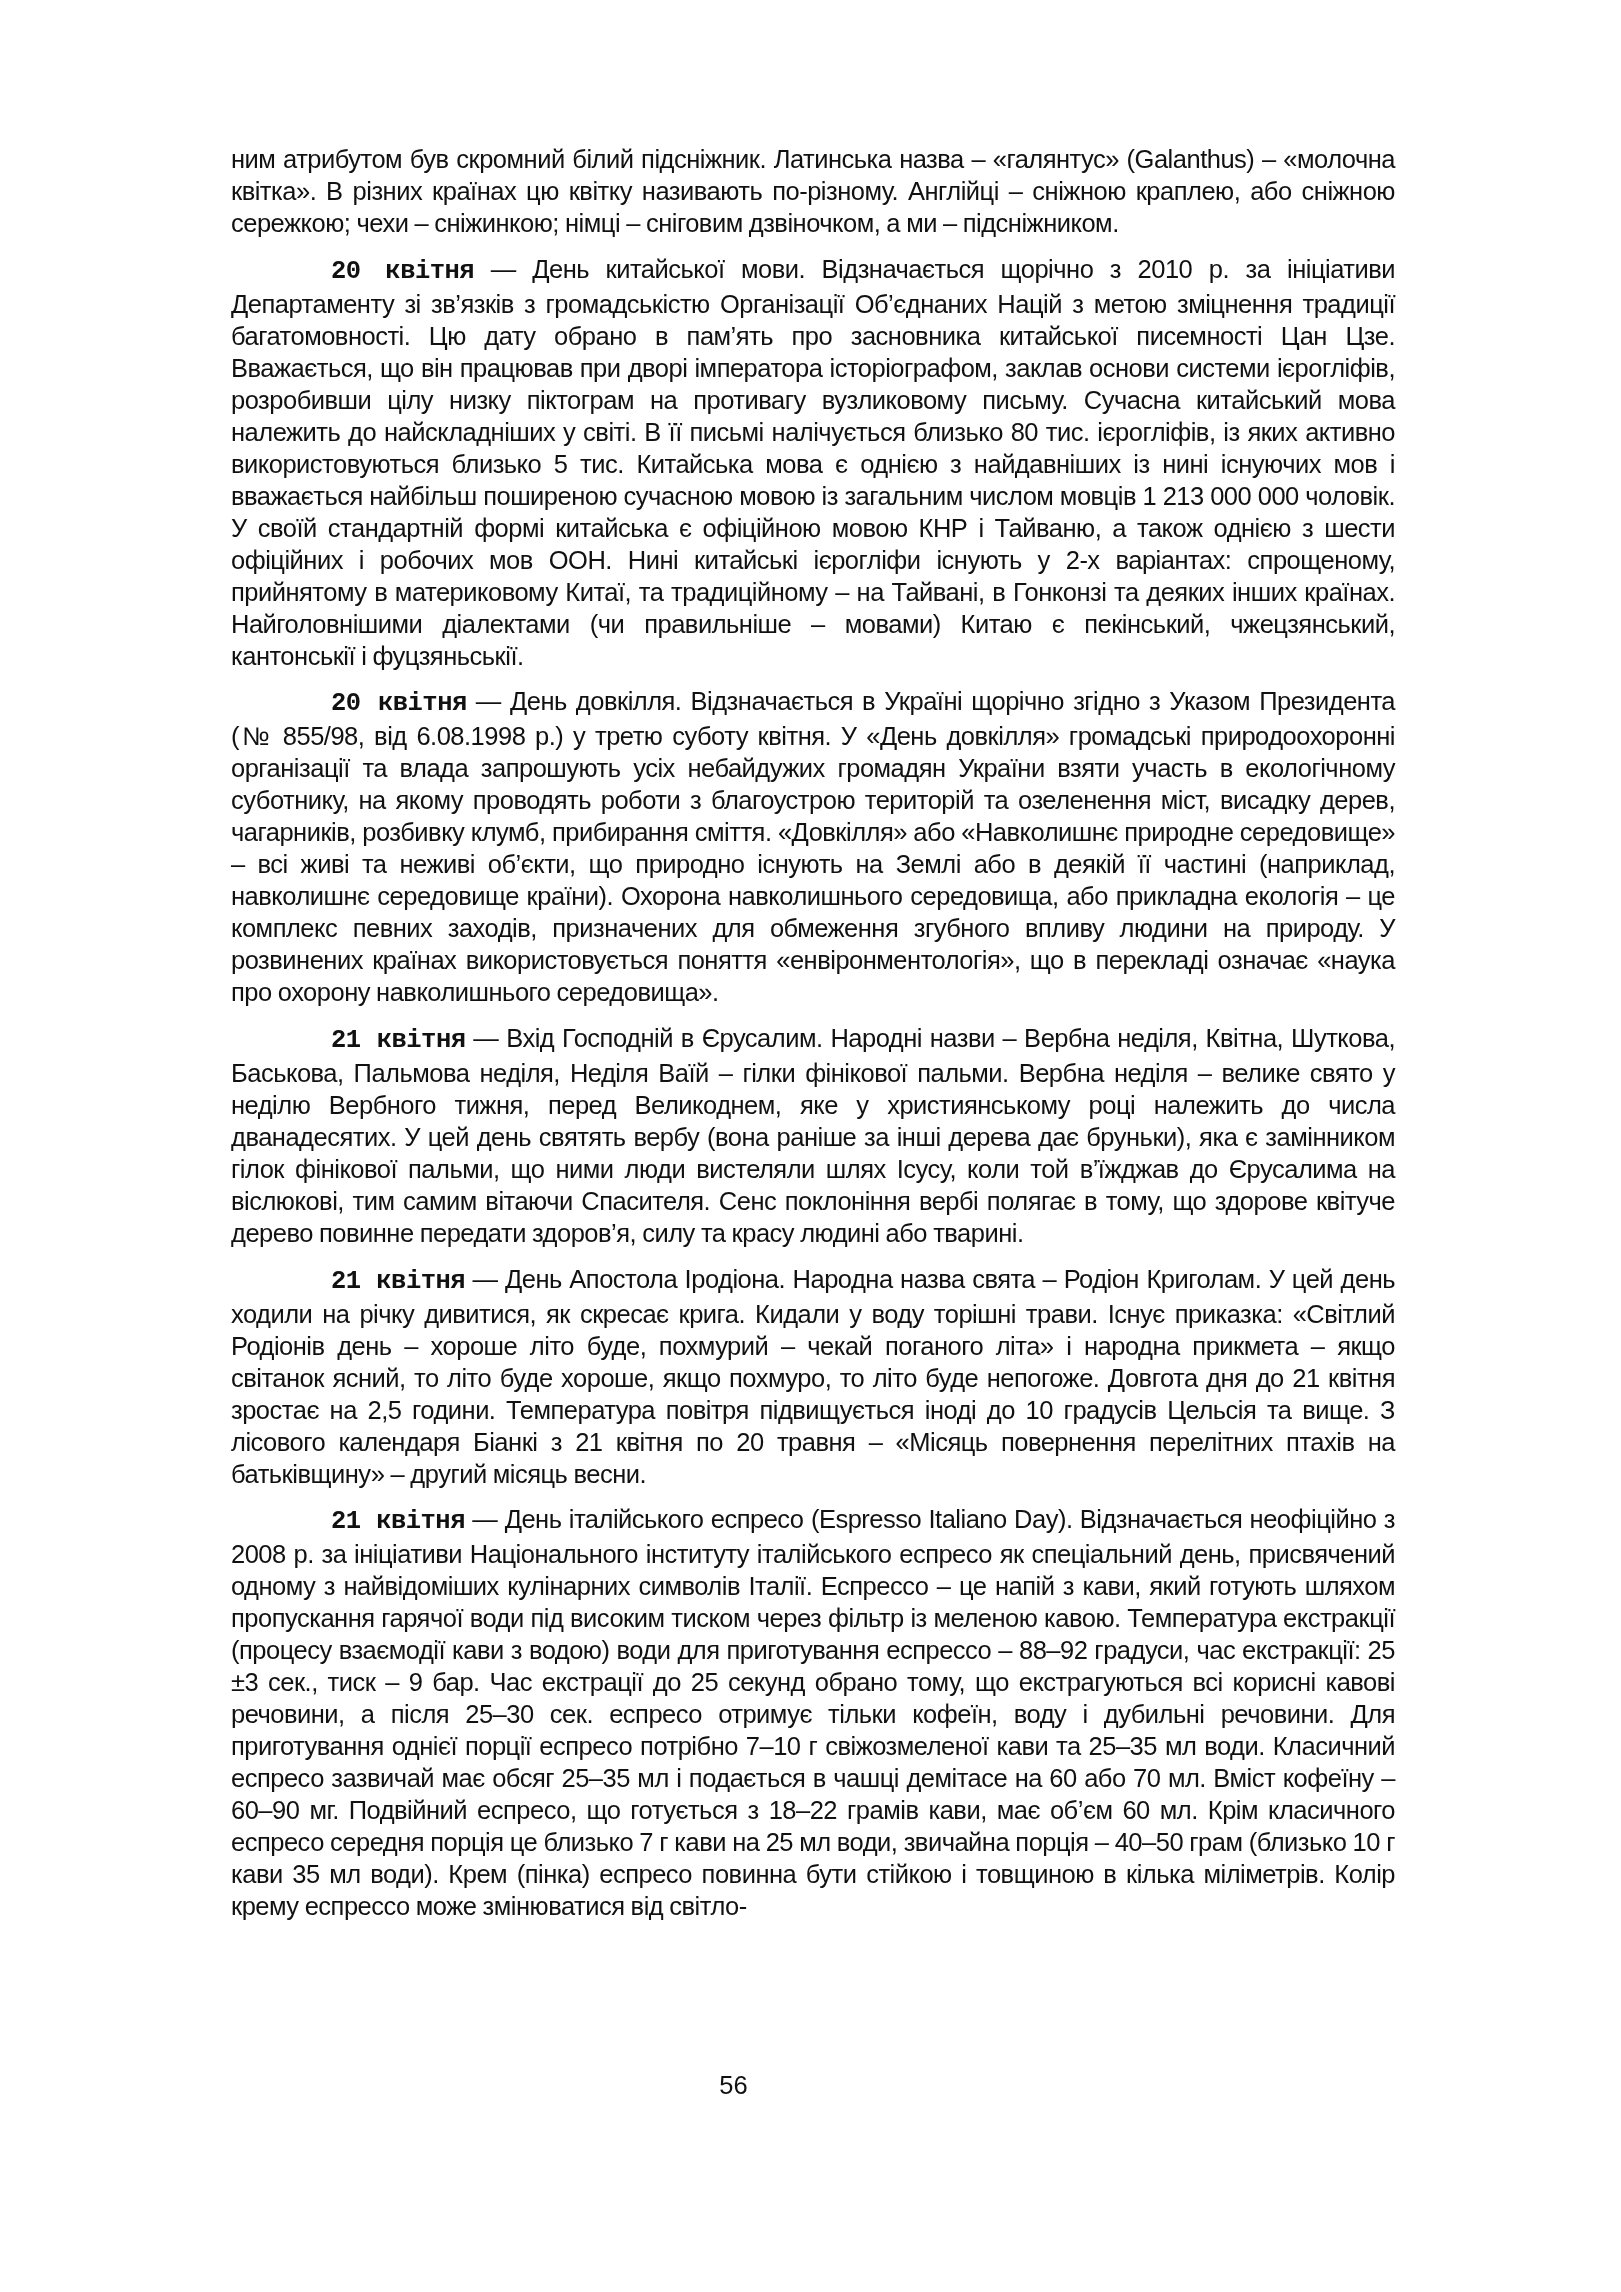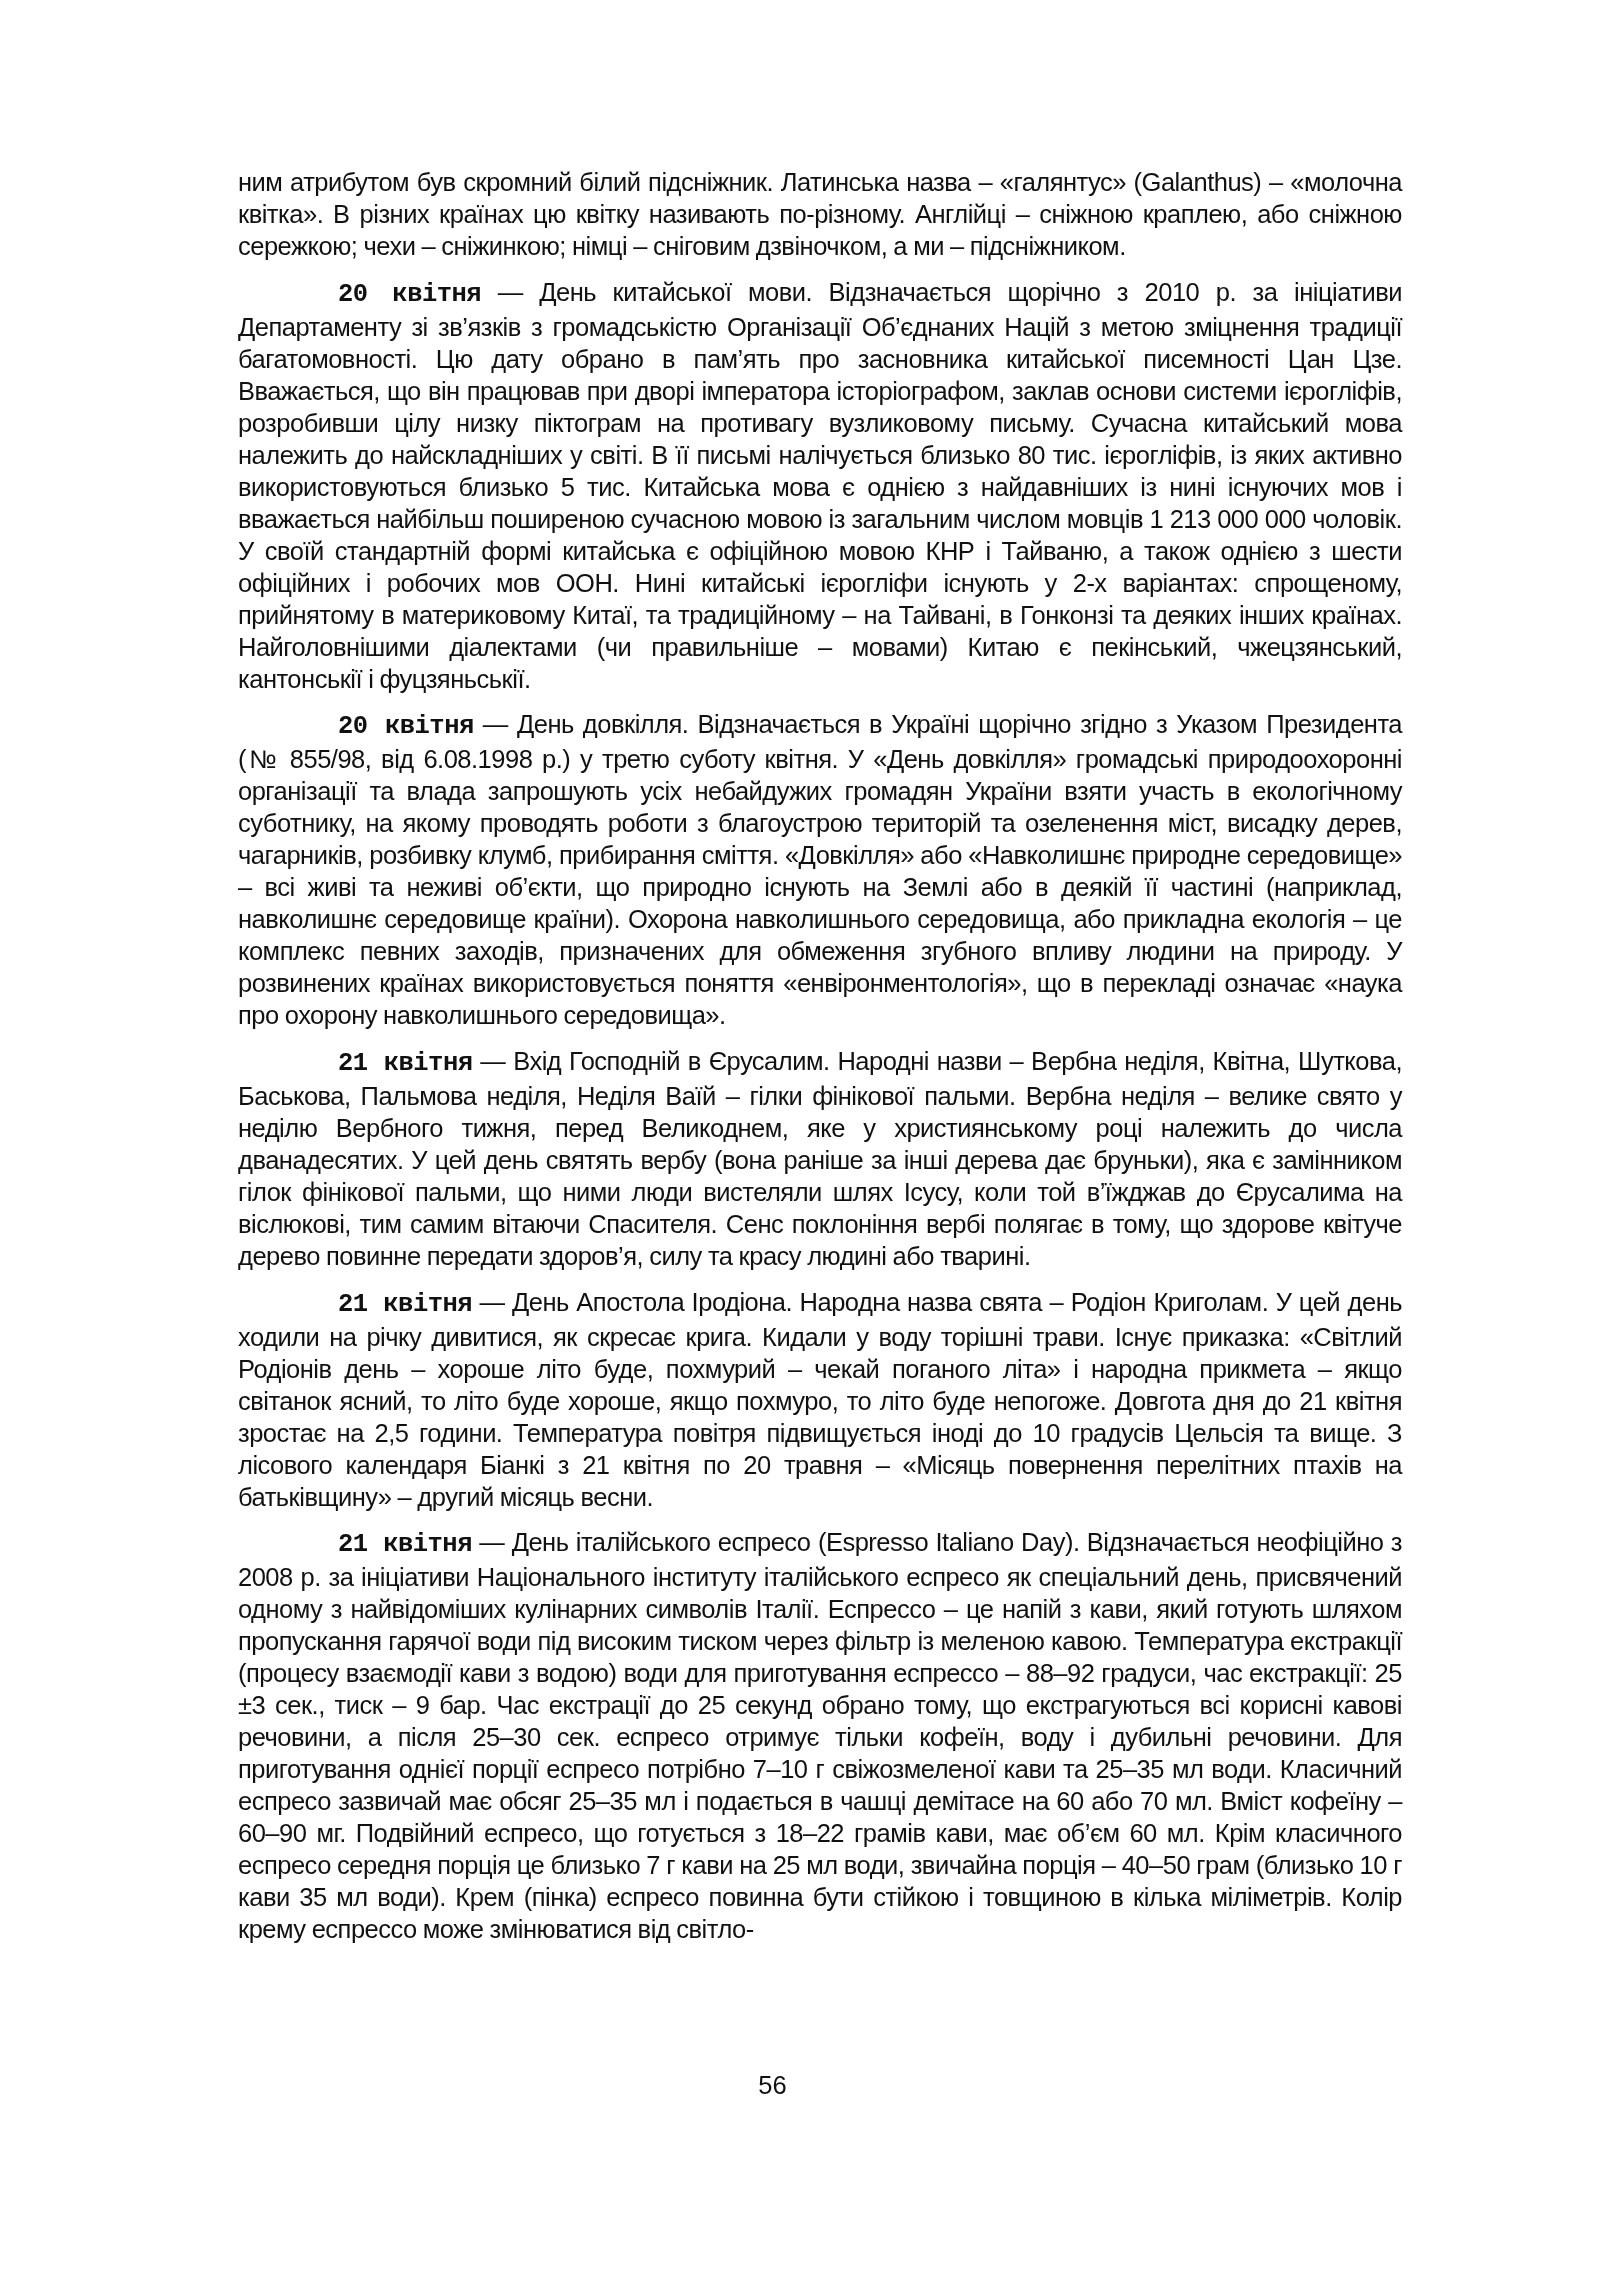--- a/index.html
+++ b/index.html
@@ -10,24 +10,23 @@
     body {
       width: 1621px;
       height: 2293px;
       position: relative;
       overflow: hidden;
       font-family: "Liberation Sans", sans-serif;
       color: #111111;
     }
     .page-body {
       position: absolute;
-      left: 238px;
+      left: 231px;
       top: 143px;
       width: 1164px;
-      margin-top: 23px;
     }
     .para {
       margin: 0 0 13.7px 0;
       font-size: 25.5px;
       line-height: 32px;
       text-align: justify;
       hyphens: manual;
       letter-spacing: -0.5px;
       word-spacing: -0.5px;
       font-stretch: condensed;
@@ -40,21 +39,20 @@
       font-family: Liberation Mono, monospace;
     }
     .page-number {
       position: absolute;
       left: 0;
       width: 1467px;
       top: 2070px;
       text-align: center;
       font-size: 25.5px;
       line-height: 31px;
-      margin-left: 39px;
     }
   </style>
 </head>
 <body>
 
 <div class="page-body">
   <p class="para">
     <span>ним атрибутом був скромний білий підсніжник. Латинська назва – «галянтус» (Galanthus) – «молочна квітка». В різних країнах цю квітку називають по-різному. Англійці – сніжною краплею, або сніжною сережкою; чехи – сніжинкою; німці – сніговим дзвіночком, а ми – підсніжником.</span>
   </p>
 

